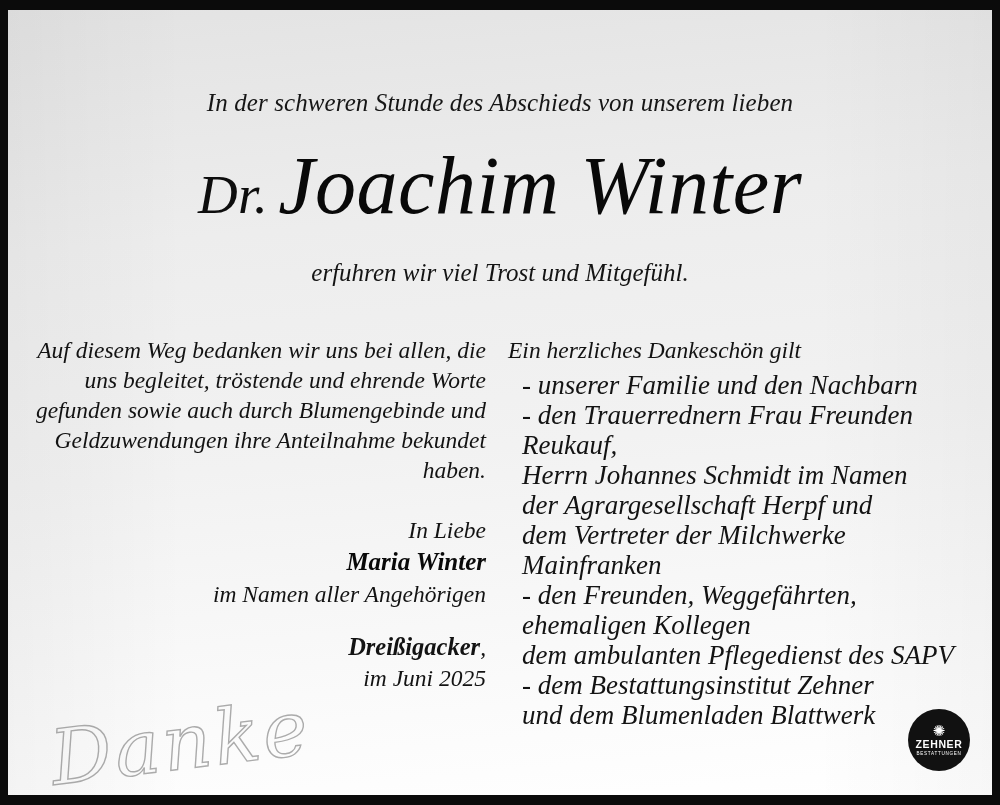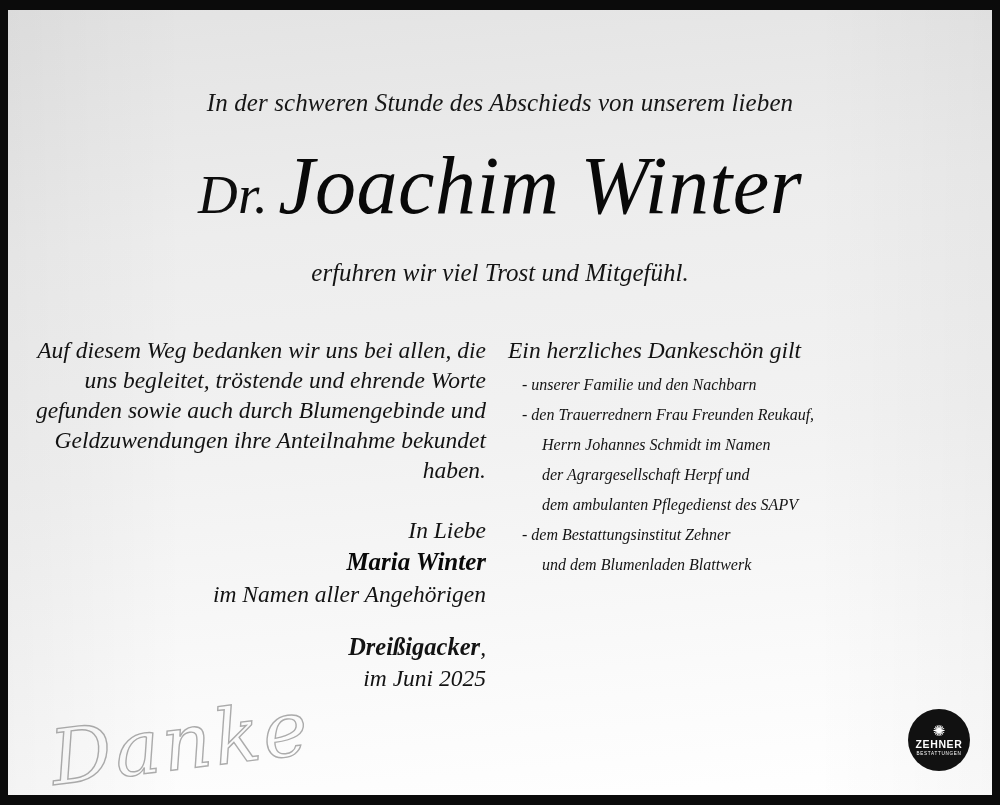--- a/index.html
+++ b/index.html
@@ -136,30 +136,29 @@
     color: #131313;
     margin-bottom: 4px;
   }
   .right-list {
     list-style: none;
     margin: 0;
     padding: 0;
   }
   .right-list li {
     font-style: italic;
-    font-size: 16px;
+    font-size: 27px;
     line-height: 30px;
     color: #131313;
     position: relative;
     padding-left: 14px;
   }
   .right-list li .cont {
     display: block;
     padding-left: 0;
-    margin-left: 20px;
   }
 
   
   .danke {
     position: absolute;
     left: 42px;
     bottom: 8px;
     font-family: "DejaVu Serif", serif;
     font-style: italic;
     font-size: 76px;
@@ -237,20 +236,25 @@
       <div class="col-right">
         <div class="right-head">Ein herzliches Dankeschön gilt</div>
         <ul class="right-list">
           <li>
             <span>- unserer Familie und den Nachbarn</span>
           </li>
           <li>
             <span>- den Trauerrednern Frau Freunden Reukauf,</span>
             <span class="cont">Herrn Johannes Schmidt im Namen</span>
             <span class="cont">der Agrargesellschaft Herpf und</span>
+            <span class="cont">dem Vertreter der Milchwerke Mainfranken</span>
+          </li>
+          <li>
+            <span>- den Freunden, Weggefährten,</span>
+            <span class="cont">ehemaligen Kollegen</span>
           </li>
           <li>
             <span class="cont">dem ambulanten Pflegedienst des SAPV</span>
           </li>
           <li>
             <span>- dem Bestattungsinstitut Zehner</span>
             <span class="cont">und dem Blumenladen Blattwerk</span>
           </li>
         </ul>
       </div>

